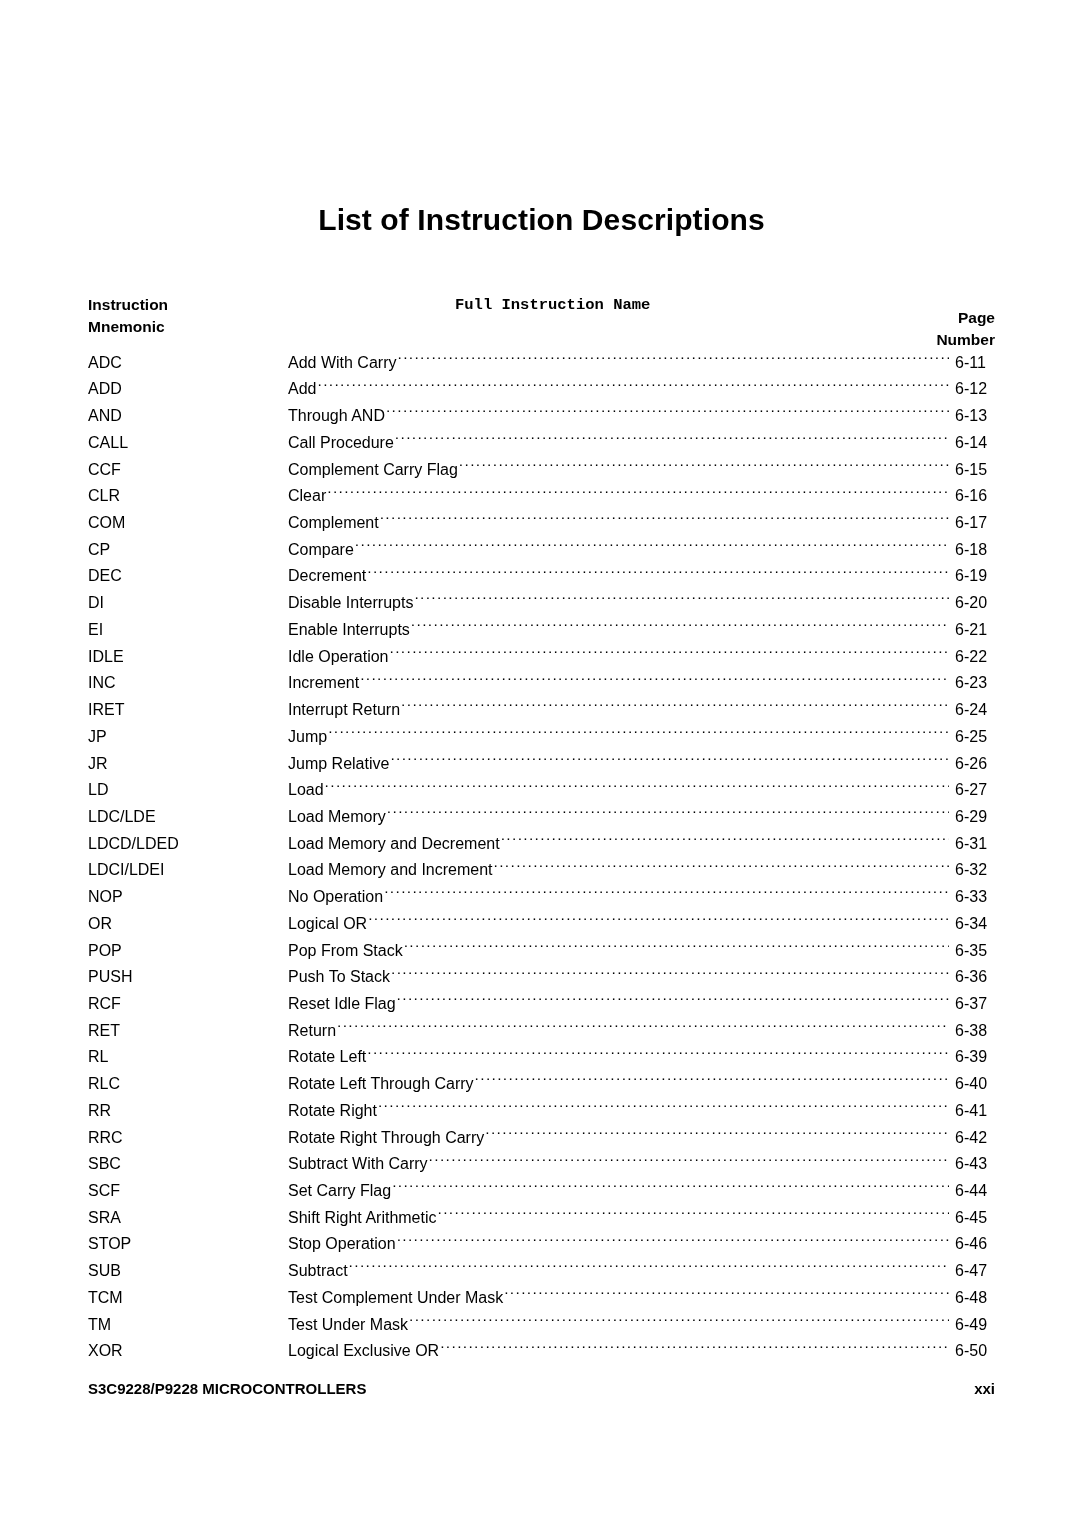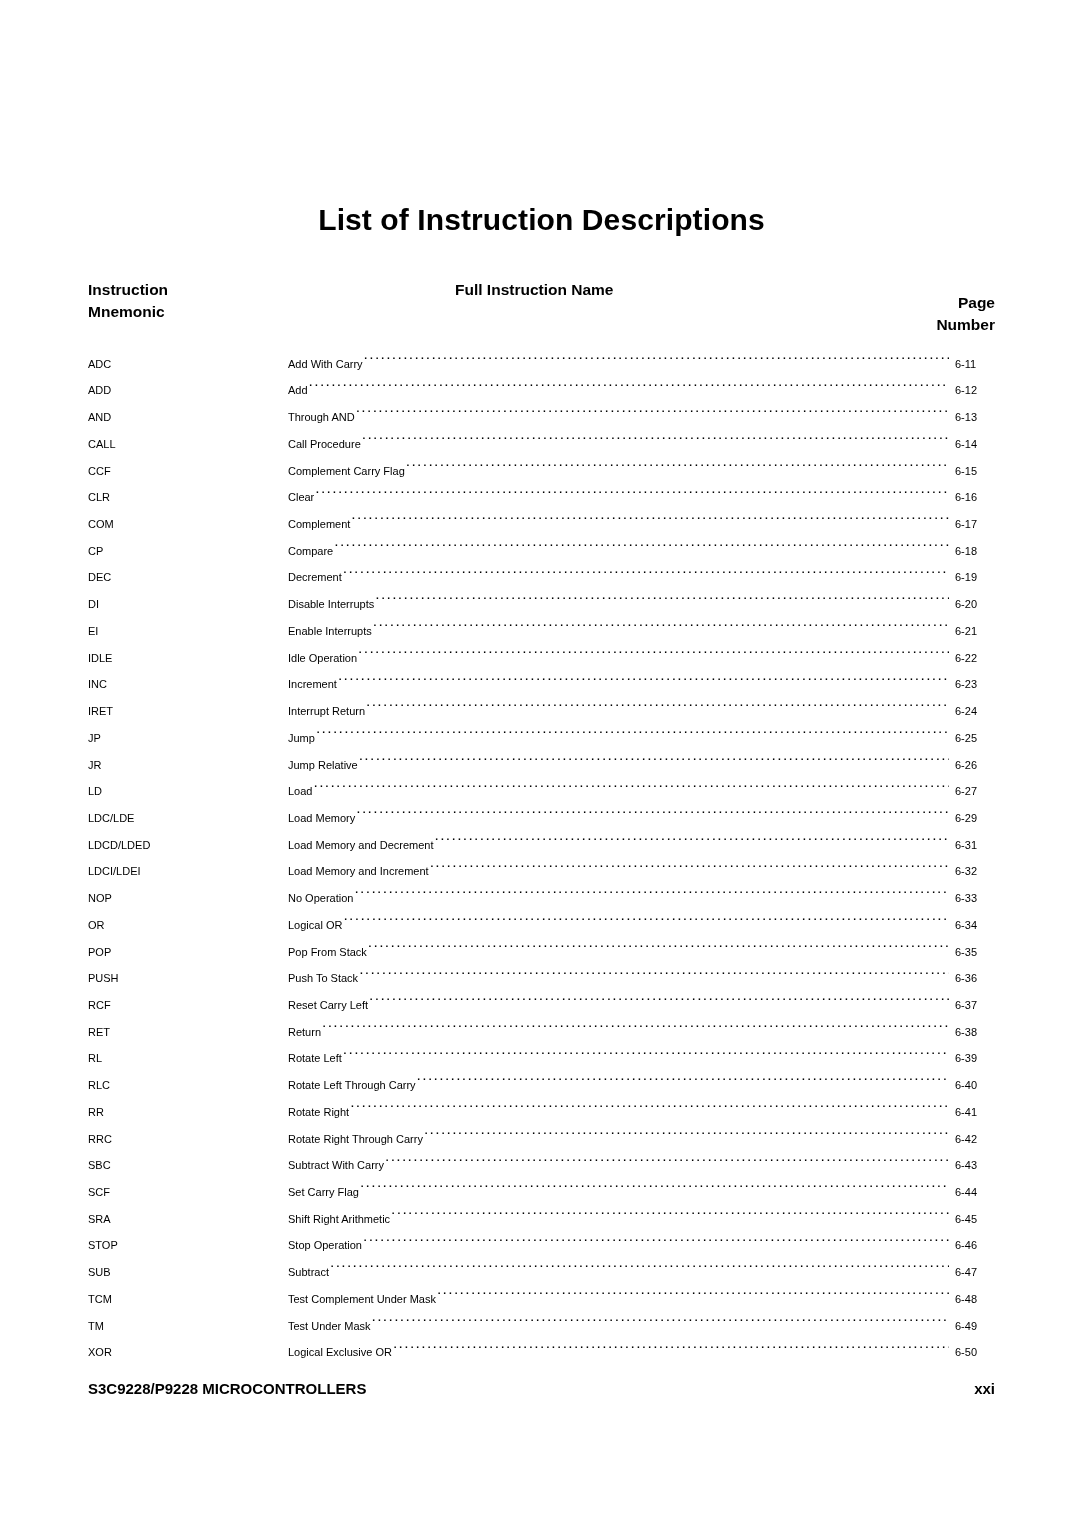--- a/index.html
+++ b/index.html
@@ -31,60 +31,61 @@
     text-align: center;
     font-size: 30px;
     font-weight: bold;
     letter-spacing: 0.1px;
     line-height: 1.12;
   }
   
   .col-headers {
     position: absolute;
     left: 88px;
-    top: 279px;
+    top: 294px;
     width: 907px;
     height: 50px;
   }
   .hdr-block {
     position: absolute;
     font-size: 15.5px;
     font-weight: bold;
     line-height: 22px;
     white-space: nowrap;
   }
   .hdr-mnemonic {
     left: 0px;
     top: 0px;
     text-align: left;
   }
   .hdr-name {
     left: 367px;
     top: 0px;
     text-align: center;
+    font-family: Liberation Mono, monospace;
   }
   .hdr-page {
     right: 0px;
     top: 0px;
     text-align: right;
     margin-top: 13px;
   }
   
   .list {
     position: absolute;
     left: 88px;
     top: 341px;
     width: 907px;
   }
   .row {
     position: relative;
     height: 26.72px;
     display: flex;
     align-items: baseline;
-    font-size: 11px;
+    font-size: 16px;
     line-height: 26.72px;
     white-space: nowrap;
   }
   .mnemonic {
     width: 200px;
     flex: 0 0 200px;
     text-align: left;
     overflow: hidden;
   }
   .name-wrap {
@@ -349,21 +350,21 @@
         <div class="mnemonic">PUSH</div>
         <div class="name-wrap">
           <span class="name">Push To Stack</span>
           <span class="leader"></span>
         </div>
         <div class="page-num">6-36</div>
       </div>
       <div class="row">
         <div class="mnemonic">RCF</div>
         <div class="name-wrap">
-          <span class="name">Reset Carry Left</span>
+          <span class="name">Reset Idle Flag</span>
           <span class="leader"></span>
         </div>
         <div class="page-num">6-37</div>
       </div>
       <div class="row">
         <div class="mnemonic">RET</div>
         <div class="name-wrap">
           <span class="name">Return</span>
           <span class="leader"></span>
         </div>

